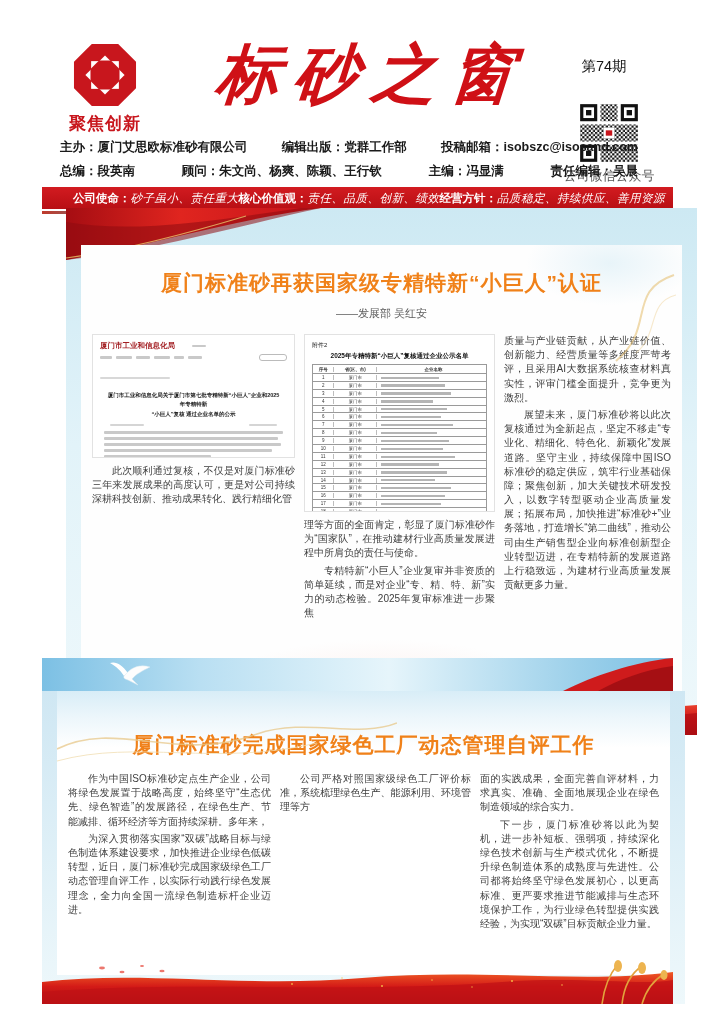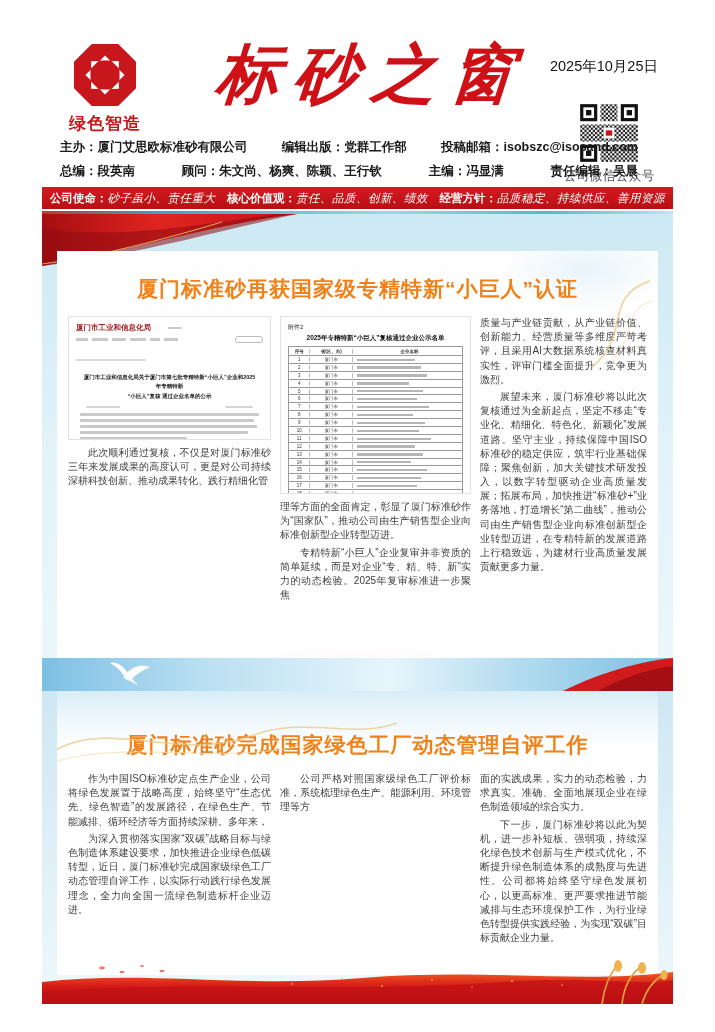--- a/index.html
+++ b/index.html
@@ -17,31 +17,31 @@
   .issue-block{position:absolute;right:4px;top:16px;width:130px;text-align:center;font-size:14.5px;color:#151515;font-weight:500;line-height:1.75;}
   .qr-wrap{position:absolute;right:18px;top:64px;width:92px;text-align:center;}
   .qr-svg{width:62px;height:62px;display:block;margin:0 auto;}
   .qr-caption{font-size:13px;color:#555;margin-top:3px;white-space:nowrap;}
   .info-line{position:absolute;left:18px;width:578px;display:flex;justify-content:space-between;font-size:12.5px;font-weight:600;color:#1a1a1a;white-space:nowrap;}
   .info-line.l1{top:101px;}
   .info-line.l2{top:125px;}
 
   
   .motto-bar{position:absolute;left:42px;top:187px;width:631px;height:22px;background:linear-gradient(180deg,#d21b20,#b80f14);
-    display:flex;align-items:center;justify-content:space-between;padding:0 8px;box-sizing:border-box;color:#fff;white-space:nowrap;}
+    display:flex;align-items:center;justify-content:flex-end;padding:0 8px;box-sizing:border-box;color:#fff;white-space:nowrap;}
   .motto-seg{font-size:11.5px;}
   .motto-seg b{font-weight:bold;font-style:normal;}
   .motto-seg i{font-style:italic;font-family:"Liberation Serif",serif;letter-spacing:0.5px;}
   .teal-line{position:absolute;left:42px;top:211px;width:631px;height:3px;
     background:linear-gradient(90deg,#c0392b 0%,#35a3c0 18%,#9fd6e6 55%,#5ab4cf 80%,#bfe6f0 100%);}
 
   
   .section{position:absolute;left:42px;width:631px;overflow:hidden;
     background:linear-gradient(180deg,#cde9f3 0%,#e2f3f9 45%,#eef8fb 100%);}
-  .sec1{top:214px;height:527px;}
+  .sec1{top:208px;height:527px;margin-left:24px;}
   .card{position:absolute;left:15px;right:15px;background:rgba(255,255,255,0.94);}
   .card1{top:37px;bottom:33px;background:
     radial-gradient(120px 60px at 88% 4%, #e8f4f9 0%, rgba(255,255,255,0) 70%),
     radial-gradient(260px 90px at 50% 100%, rgba(248,215,210,0.45) 0%, rgba(255,255,255,0) 70%),
     #fefefe;}
   .ribbon-tl{position:absolute;left:0;top:0;width:255px;height:56px;}
   .ribbon-bottom{position:absolute;left:0;right:0;bottom:0;height:34px;}
   .gold-swirl{position:absolute;right:6px;top:28px;width:120px;height:90px;opacity:0.8;}
 
   .art-title{text-align:center;margin:24px 20px 0;font-size:21px;font-weight:bold;color:#f08119;letter-spacing:1px;}
@@ -80,47 +80,47 @@
   .t-name{width:62%;text-align:left;padding-left:4px;}
   .t-name i{display:inline-block;height:2.3px;background:#b5b5b5;vertical-align:middle;}
 
   
   .divider{position:absolute;left:42px;top:658px;width:631px;height:33px;overflow:hidden;
     background:linear-gradient(90deg,#7cc0e4 0%,#b9dff2 25%,#e6f5fb 55%,#9cd0ea 85%,#7cc0e4 100%);}
   .dove{position:absolute;left:66px;top:1px;width:46px;height:30px;}
   .ribbon-div{position:absolute;right:0;top:0;width:150px;height:33px;}
 
   
-  .sec2{top:691px;height:313px;background:linear-gradient(180deg,#cfe7f3,#eef8fb);}
+  .sec2{top:691px;height:313px;background:linear-gradient(180deg,#cfe7f3,#eef8fb);padding-left:12px;}
   .card2{top:0;bottom:29px;background:linear-gradient(180deg,#d8edf7 0%,#ecf6fb 9%,#ffffff 20%);}
   .wave-bottom{position:absolute;left:0;right:0;bottom:0;height:44px;}
   .card2 .art-title{margin-top:40px;}
 </style>
 </head>
 <body>
 
 <div class="page">
 
   <div class="header">
     <div class="logo-block">
       <svg class="logo-svg" viewBox="0 0 100 100">
         <polygon points="30,3 70,3 97,30 97,70 70,97 30,97 3,70 3,30" fill="#c8161d"></polygon>
         <g fill="#ffffff">
           <rect x="29" y="29" width="42" height="42"></rect>
           <rect x="29" y="29" width="42" height="42" transform="rotate(45 50 50)"></rect>
         </g>
         <polygon points="41,28 59,28 72,41 72,59 59,72 41,72 28,59 28,41" fill="#c8161d"></polygon>
       </svg>
-      <div class="logo-text">绿色智造</div>
+      <div class="logo-text">聚焦创新</div>
     </div>
 
     <div class="masthead">标砂之窗</div>
 
     <div class="issue-block">
-      <div>2025年10月25日</div>
+      <div>第74期</div>
     </div>
 
     <div class="qr-wrap">
       <svg class="qr-svg" viewBox="0 0 58 58">
         <defs>
           <pattern id="qrp" width="4" height="4" patternUnits="userSpaceOnUse">
             <rect width="2" height="2" fill="#111"></rect>
             <rect x="2" y="2" width="2" height="2" fill="#111"></rect>
           </pattern>
         </defs>
@@ -179,20 +179,21 @@
       <path d="M0,50 C60,42 120,26 180,8" stroke="#e8c46a" stroke-width="1.2" fill="none" opacity="0.8"></path>
     </svg>
 
     <div class="card card1">
       <svg class="gold-swirl" viewBox="0 0 120 90">
         <path d="M118,2 C70,18 100,55 60,88" stroke="#e4bd6e" stroke-width="2" fill="none" opacity="0.7"></path>
         <path d="M120,22 C90,30 104,60 80,80" stroke="#eed29a" stroke-width="1.2" fill="none" opacity="0.6"></path>
       </svg>
 
       <div class="art-title">厦门标准砂再获国家级专精特新“小巨人”认证</div>
+      <div class="byline">——发展部 吴红安</div>
 
       <div class="cols">
         <div class="col c1">
           <div class="shot gov">
             <div class="gov-head">
               <span class="gov-site">厦门市工业和信息化局</span>
               <span class="bar" style="width:14px"></span>
             </div>
             <div class="gov-nav">
               <span class="bar" style="width:12px"></span>
@@ -320,21 +321,21 @@
                   <span class="t-reg">厦门市</span>
                   <span class="t-name"><i style="width:60px"></i></span>
                 </div>
                 <div class="t-row">
                   <span class="t-no">18</span>
                   <span class="t-reg">厦门市</span>
                   <span class="t-name"><i style="width:72px"></i></span>
                 </div>
               </div>
           </div>
-          <p>理等方面的全面肯定，彰显了厦门标准砂作为“国家队”，推动公司由生产销售型企业向标准创新型企业转型迈进。</p>
+          <p>理等方面的全面肯定，彰显了厦门标准砂作为“国家队”，在推动建材行业高质量发展进程中所肩负的责任与使命。</p>
           <p class="indent">专精特新“小巨人”企业复审并非资质的简单延续，而是对企业“专、精、特、新”实力的动态检验。2025年复审标准进一步聚焦</p>
         </div>
 
         <div class="col c3">
           <p>质量与产业链贡献，从产业链价值、创新能力、经营质量等多维度严苛考评，且采用AI大数据系统核查材料真实性，评审门槛全面提升，竞争更为激烈。</p>
           <p class="indent">展望未来，厦门标准砂将以此次复核通过为全新起点，坚定不移走“专业化、精细化、特色化、新颖化”发展道路。坚守主业，持续保障中国ISO标准砂的稳定供应，筑牢行业基础保障；聚焦创新，加大关键技术研发投入，以数字转型驱动企业高质量发展；拓展布局，加快推进“标准砂+”业务落地，打造增长“第二曲线”，推动公司由生产销售型企业向标准创新型企业转型迈进，在专精特新的发展道路上行稳致远，为建材行业高质量发展贡献更多力量。</p>
         </div>
       </div>
     </div>
 
@@ -374,21 +375,21 @@
 
       <div class="cols">
         <div class="col c1">
           <p class="indent">作为中国ISO标准砂定点生产企业，公司将绿色发展置于战略高度，始终坚守“生态优先、绿色智造”的发展路径，在绿色生产、节能减排、循环经济等方面持续深耕。多年来，</p>
           <p class="indent">为深入贯彻落实国家“双碳”战略目标与绿色制造体系建设要求，加快推进企业绿色低碳转型，近日，厦门标准砂完成国家级绿色工厂动态管理自评工作，以实际行动践行绿色发展理念，全力向全国一流绿色制造标杆企业迈进。</p>
         </div>
         <div class="col c2">
           <p class="indent">公司严格对照国家级绿色工厂评价标准，系统梳理绿色生产、能源利用、环境管理等方</p>
         </div>
         <div class="col c3">
-          <p>面的实践成果，实力的动态检验，力求真实、准确、全面地展现企业在绿色制造领域的综合实力。</p>
+          <p>面的实践成果，全面完善自评材料，力求真实、准确、全面地展现企业在绿色制造领域的综合实力。</p>
           <p class="indent">下一步，厦门标准砂将以此为契机，进一步补短板、强弱项，持续深化绿色技术创新与生产模式优化，不断提升绿色制造体系的成熟度与先进性。公司都将始终坚守绿色发展初心，以更高标准、更严要求推进节能减排与生态环境保护工作，为行业绿色转型提供实践经验，为实现“双碳”目标贡献企业力量。</p>
         </div>
       </div>
     </div>
 
     <svg class="wave-bottom" viewBox="0 0 631 44" preserveAspectRatio="none">
       <defs>
           <linearGradient id="rg3" x1="0" y1="0" x2="0" y2="1">
         <stop offset="0" stop-color="#ef5a25"></stop>
             <stop offset="0.45" stop-color="#d41b17"></stop>

